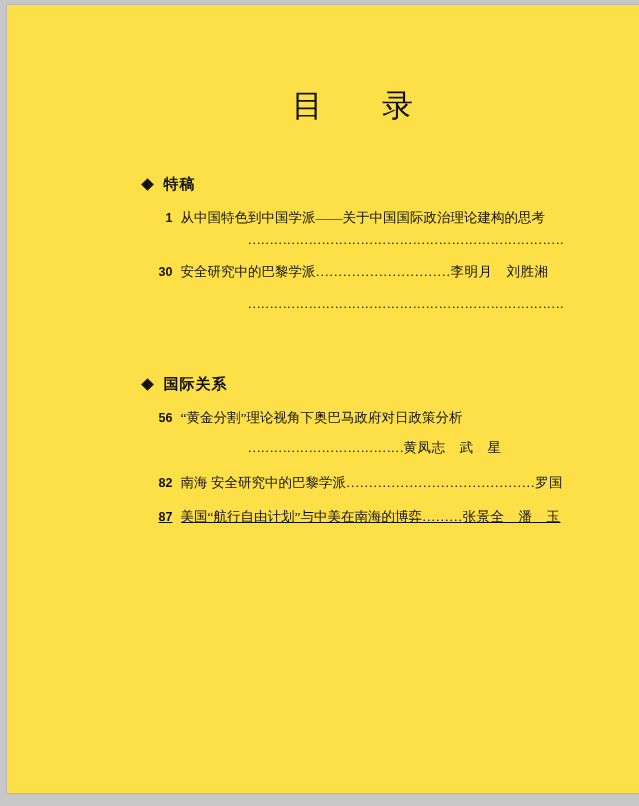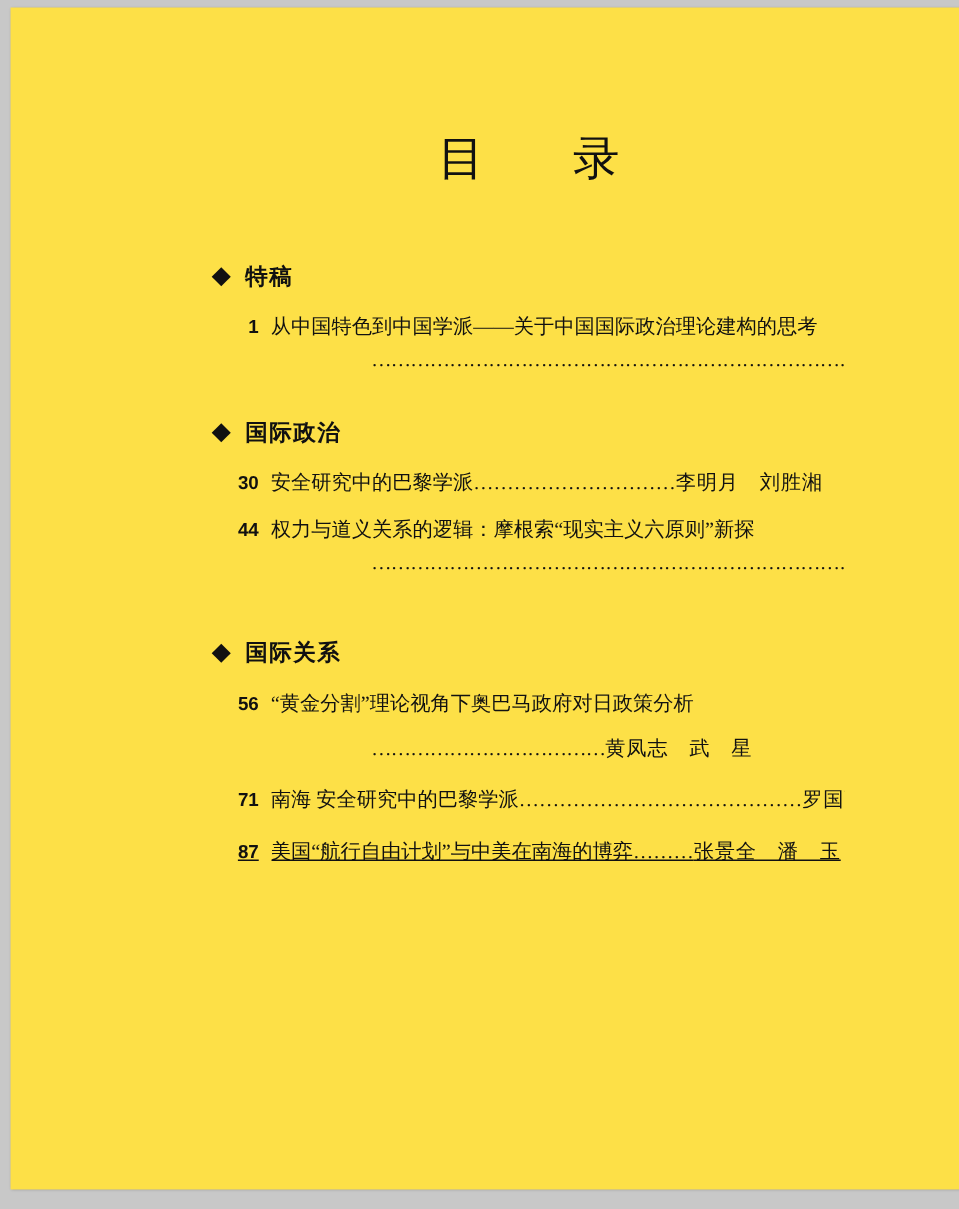--- a/index.html
+++ b/index.html
@@ -130,61 +130,53 @@
       <div class="entry">
         <div class="entry-line">
           <span class="entry-page">1</span>
           <span class="entry-text">从中国特色到中国学派——关于中国国际政治理论建构的思考</span>
         </div>
         <div class="cont-line cont-indent-1">
           <span class="dots">……………………………………………………………………</span>
         </div>
       </div>
 
-      <div class="section-head">
-        <span class="diamond"></span>
-        <span class="section-label">国际政治</span>
-      </div>
 
 
       <div class="entry">
         <div class="entry-line">
           <span class="entry-page">30</span>
           <span class="entry-text"><span>安全研究中的巴黎学派…………………………</span><span class="author">李明月　刘胜湘</span></span>
         </div>
       </div>
 
       <div class="entry">
-        <div class="entry-line">
-          <span class="entry-page">44</span>
-          <span class="entry-text">权力与道义关系的逻辑：摩根索“现实主义六原则”新探</span>
-        </div>
         <div class="cont-line cont-indent-1">
           <span class="dots">………………………………………………………………………</span>
         </div>
       </div>
 
-      <div class="section-head" style="margin-top:40px;">
+      <div class="section-head" style="margin-top:60px;">
         <span class="diamond"></span>
         <span class="section-label">国际关系</span>
       </div>
 
       <div class="entry">
         <div class="entry-line">
           <span class="entry-page">56</span>
           <span class="entry-text">“黄金分割”理论视角下奥巴马政府对日政策分析</span>
         </div>
         <div class="cont-line cont-indent-1" style="margin-top:8px;">
           <span class="dots">………………………………</span><span class="author">黄凤志　武　星</span>
         </div>
       </div>
 
       <div class="entry" style="margin-top:14px;">
         <div class="entry-line">
-          <span class="entry-page">71</span>
+          <span class="entry-page">82</span>
           <span class="entry-text"><span>南海 安全研究中的巴黎学派……………………………………</span><span class="author">罗国强</span></span>
         </div>
       </div>
 
       <div class="entry" style="margin-top:14px;text-decoration:underline;">
         <div class="entry-line">
           <span class="entry-page">87</span>
           <span class="entry-text"><span>美国“航行自由计划”与中美在南海的博弈………</span><span class="author">张景全　潘　玉</span></span>
         </div>
       </div>

